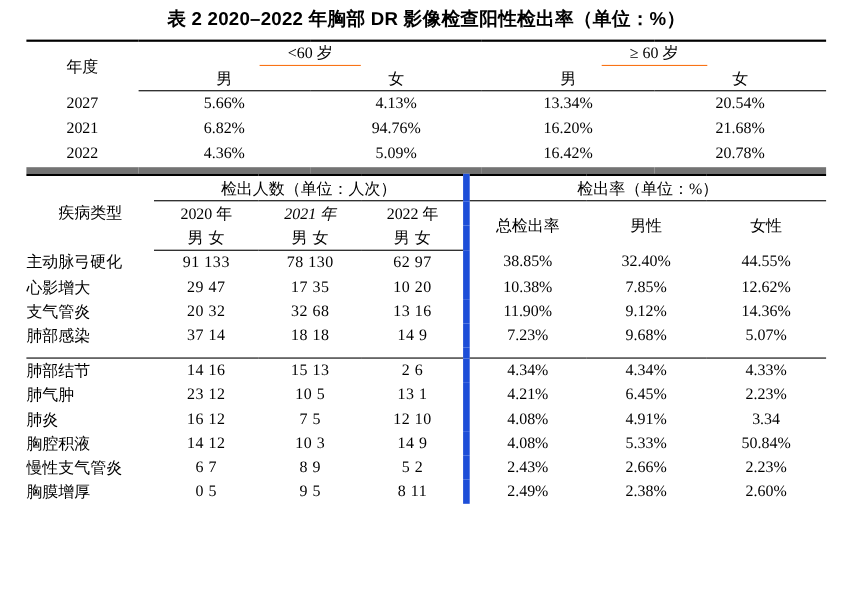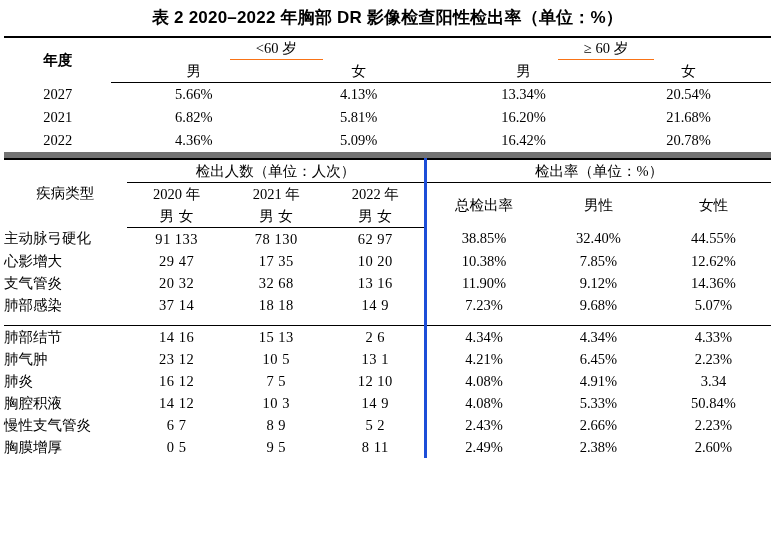--- a/index.html
+++ b/index.html
@@ -12,21 +12,21 @@
     height: 558px;
     font-family: "Liberation Serif", serif;
     color: #000000;
     overflow: hidden;
   }
   .page {
     width: 775px;
     height: 486px;
     position: relative;
     box-sizing: border-box;
-    padding: 0 4px;
+    padding: 0 24px;
   }
   .table-title {
     text-align: center;
     font-size: 17px;
     font-weight: bold;
     font-family: "Liberation Sans", sans-serif;
     letter-spacing: 0.2px;
     margin: 0;
     padding: 6px 0 7px 0;
   }
@@ -43,37 +43,37 @@
     vertical-align: middle;
   }
   .rule-top td { border-top: 2px solid #000; }
   .rule-bot td { border-bottom: 6px solid #737373; }
   .thin-bot td { border-bottom: 1px solid #000; }
   .spanline {
     border-bottom: 1px solid #000;
   }
   
   .t2 td { height: 24px; }
-  .t2 .hdr-year { width: 14%; font-weight: bold; }
+  .t2 .hdr-year { width: 14%; }
   .t2 .grp { width: 43%; }
   .t2 .cell { width: 21.5%; }
   .t2 .data td { height: 23px; }
   .t2 .subhdr td { height: 22px; }
 
   
   .t3 { font-size: 14.5px; }
   .t3 td { height: 22px; }
   .t3 .colA { width: 16%; }
   .t3 .colB { width: 13%; }
-  .t3 .colC { width: 13%; }
+  .t3 .colC { width: 13%; font-style: italic; }
   .t3 .colD { width: 13%; }
   .t3 .colE { width: 15%; }
   .t3 .colF { width: 15%; text-align: center; }
   .t3 .colG { width: 15%; }
-  .vline-left { border-left: 3px solid #1d4ed8; }
+  .vline-left { border-left: 6px solid #1d4ed8; }
   .t3 .name { text-align: left; }
   .t3 .pairs { letter-spacing: 0.5px; }
   .group-gap td { height: 9px; }
   .sep-thin td { border-bottom: 1px solid #000; }
   .sub-under {
     display: inline-block;
     border-bottom: 1px solid #f97316;
     padding: 0 26px 1px 26px;
   }
 </style>
@@ -106,21 +106,21 @@
       <tr class="data">
         <td>2027</td>
         <td>5.66%</td>
         <td>4.13%</td>
         <td>13.34%</td>
         <td>20.54%</td>
       </tr>
       <tr class="data">
         <td>2021</td>
         <td>6.82%</td>
-        <td>5.81%</td>
+        <td>94.76%</td>
         <td>16.20%</td>
         <td>21.68%</td>
       </tr>
       <tr class="data rule-bot">
         <td>2022</td>
         <td>4.36%</td>
         <td>5.09%</td>
         <td>16.42%</td>
         <td>20.78%</td>
       </tr>

